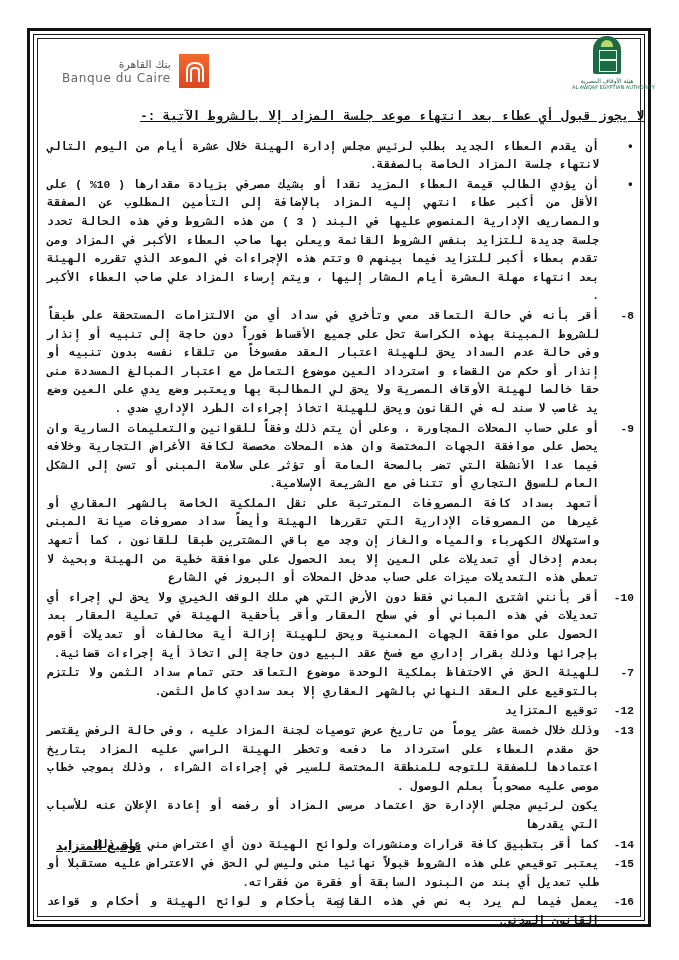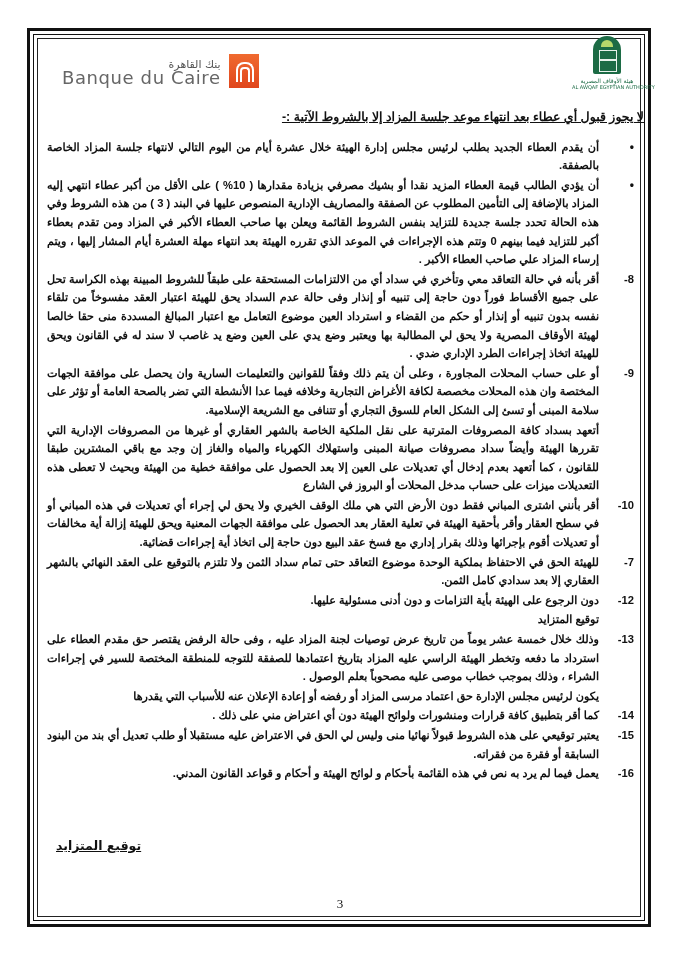--- a/index.html
+++ b/index.html
@@ -15,27 +15,27 @@
                 position:relative; }
   .awqaf-mark .win { position:absolute; left:6px; top:14px; width:16px; height:20px; border:1.5px solid #e8f3ec; }
   .awqaf-mark .bar { position:absolute; left:6px; top:23px; width:17px; height:1.5px; background:#e8f3ec; }
   .awqaf-mark .dome { position:absolute; left:8px; top:4px; width:12px; height:7px; border-radius:6px 6px 0 0; background:#b8d86b; }
   .awqaf-ar { font-size:6px; color:#1c6b45; margin-top:3px; white-space:nowrap; direction:rtl; }
   .awqaf-en { font-size:5px; color:#1c6b45; white-space:nowrap; letter-spacing:0; }
 
   .logo-left { position:absolute; left:62px; top:53px; height:36px; display:flex; align-items:center; }
   .bdc-text { text-align:left; margin-right:8px; }
   .bdc-ar { font-size:11px; color:#555; direction:rtl; text-align:right; line-height:13px; }
-  .bdc-en { font-size:18px; color:#666; letter-spacing:0.6px; line-height:14px; }
+  .bdc-en { font-size:12px; color:#666; letter-spacing:0.6px; line-height:14px; }
   .bdc-mark { width:30px; height:34px; background:linear-gradient(180deg,#f06a2f,#e0461d); position:relative; }
   .bdc-mark .arc { position:absolute; left:7px; top:8px; width:14px; height:18px; border:2px solid #fff; border-bottom:none; border-radius:8px 8px 0 0; }
   .bdc-mark .arc2 { position:absolute; left:11px; top:13px; width:6px; height:13px; border:2px solid #fff; border-bottom:none; border-radius:4px 4px 0 0; }
 
   .content { position:absolute; left:46px; top:108px; width:588px; direction:rtl;
-             font-family:Liberation Sans, sans-serif; font-weight:bold; font-size:11.2px; line-height:18.6px; }
+             font-family:Liberation Mono, monospace; font-weight:bold; font-size:11.2px; line-height:18.6px; }
   .heading { font-size:12.5px; text-decoration:underline; margin-right:-10px; margin-bottom:11px; text-align:right; }
   .item { position:relative; padding-right:34px; text-align:justify; text-align-last:right; }
   .item .marker { position:absolute; right:0; top:0; width:28px; text-align:center; direction:ltr; }
   .item p { margin:1px; }
   .bullet-marker { font-size:12px; }
   .sig-footer { position:absolute; left:56px; top:838px; font-weight:bold; font-size:12.5px;
                 text-decoration:underline; direction:rtl; }
   .page-num { position:absolute; left:330px; top:896px; width:20px; text-align:center;
               font-family:"Liberation Serif", serif; font-size:13px; }
 </style>
@@ -92,21 +92,20 @@
   <div class="item">
     <span class="marker">-10</span>
     <p>أقر بأنني اشترى المباني فقط دون الأرض التي هي ملك الوقف الخيري ولا يحق لي إجراء أي تعديلات في هذه المباني أو في سطح العقار وأقر بأحقية الهيئة في تعلية العقار بعد الحصول على موافقة الجهات المعنية ويحق للهيئة إزالة أية مخالفات أو تعديلات أقوم بإجرائها وذلك بقرار إداري مع فسخ عقد البيع دون حاجة إلى اتخاذ أية إجراءات قضائية.</p>
   </div>
   <div class="item">
     <span class="marker">-7</span>
     <p>للهيئة الحق في الاحتفاظ بملكية الوحدة موضوع التعاقد حتى تمام سداد الثمن ولا تلتزم بالتوقيع على العقد النهائي بالشهر العقاري إلا بعد سدادي كامل الثمن.</p>
   </div>
   <div class="item">
     <span class="marker">-12</span>
-    <p>دون الرجوع على الهيئة بأية التزامات و دون أدنى مسئولية عليها.</p>
     <p>توقيع المتزايد</p>
   </div>
   <div class="item">
     <span class="marker">-13</span>
     <p>وذلك خلال خمسة عشر يوماً من تاريخ عرض توصيات لجنة المزاد عليه ، وفى حالة الرفض يقتصر حق مقدم العطاء على استرداد ما دفعه وتخطر الهيئة الراسي عليه المزاد بتاريخ اعتمادها للصفقة للتوجه للمنطقة المختصة للسير في إجراءات الشراء ، وذلك بموجب خطاب موصى عليه مصحوباً بعلم الوصول .</p>
     <p>يكون لرئيس مجلس الإدارة حق اعتماد مرسى المزاد أو رفضه أو إعادة الإعلان عنه للأسباب التي يقدرها</p>
   </div>
   <div class="item">
     <span class="marker">-14</span>
     <p>كما أقر بتطبيق كافة قرارات ومنشورات ولوائح الهيئة دون أي اعتراض مني على ذلك .</p>

